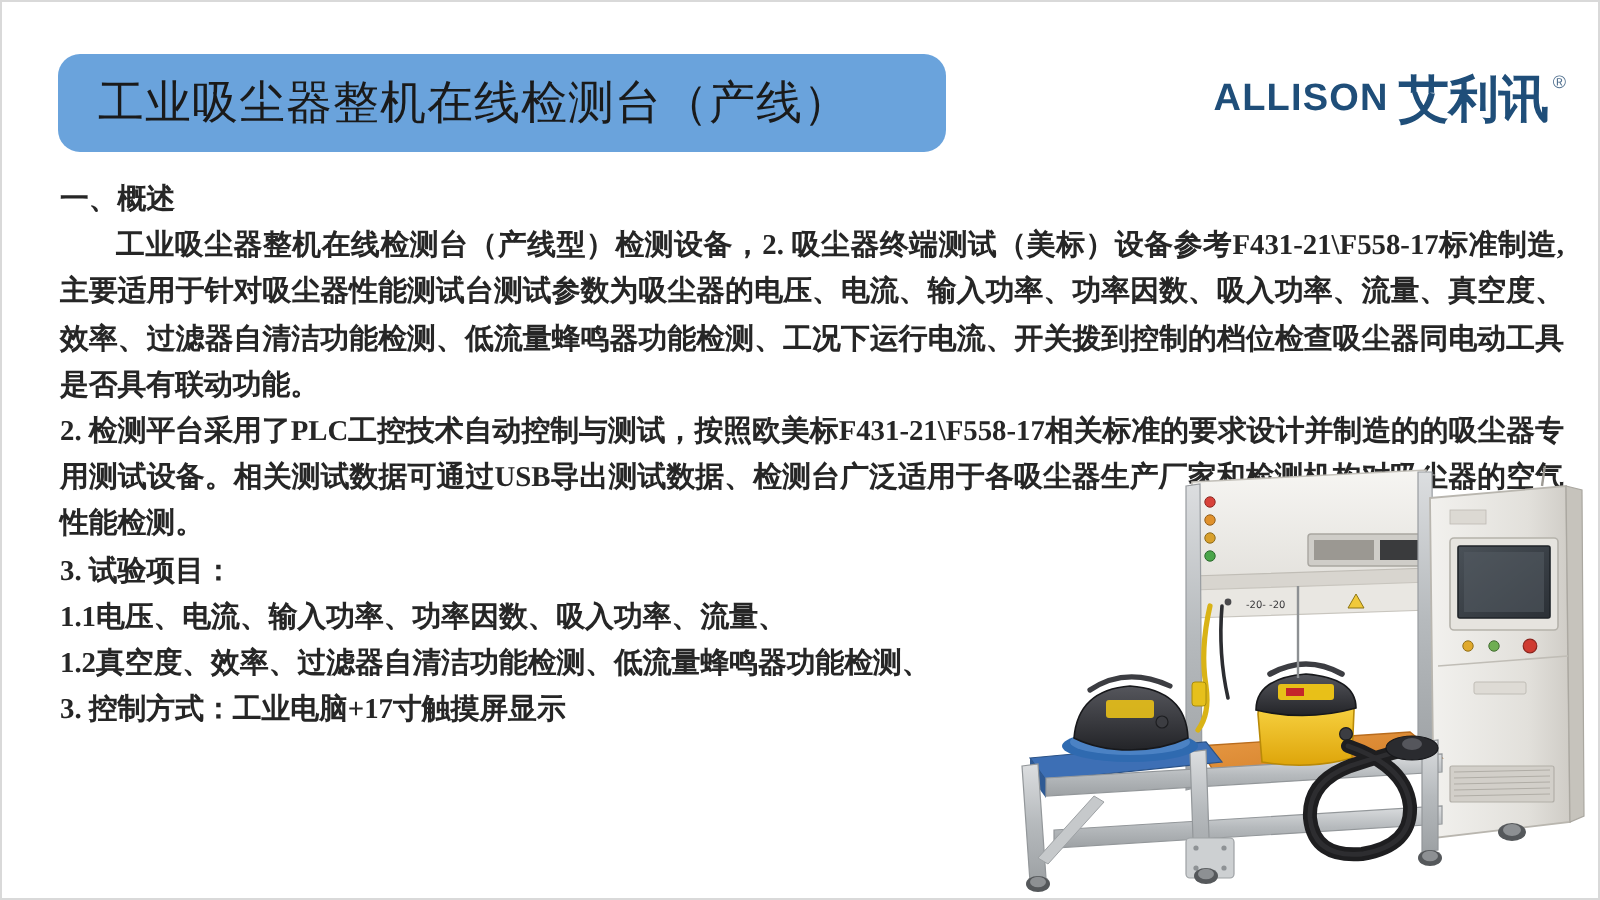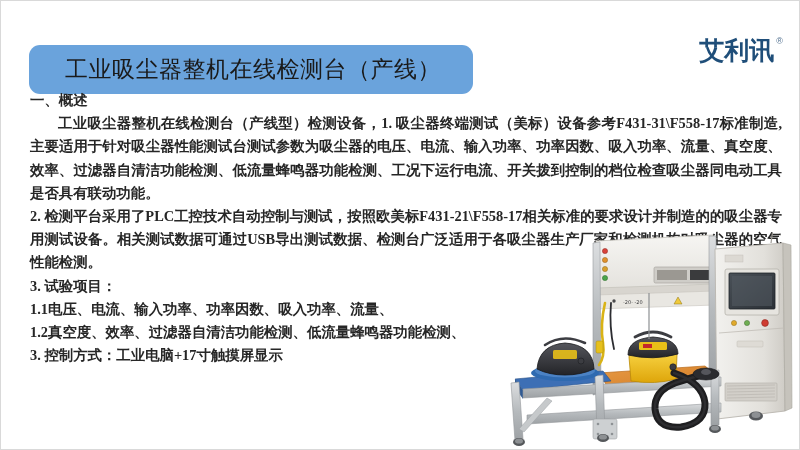--- a/index.html
+++ b/index.html
@@ -29,23 +29,22 @@
   .title-bar {
     position: absolute;
     left: 28px;
     top: 26px;
     width: 444px;
     height: 49px;
     background: #6aa3dc;
     border-radius: 11px;
     display: flex;
     align-items: center;
-    padding-left: 36px;
+    padding-left: 20px;
     box-sizing: border-box;
-    margin-top: 18px;
   }
   .title-text {
     font-family: "Liberation Serif", "DejaVu Serif", serif;
     font-size: 23px;
     color: #1a1a1a;
     letter-spacing: 0.5px;
     white-space: nowrap;
   }
 
   
@@ -114,27 +113,28 @@
 </head>
 <body>
 
 <div id="slide">
 
   <div class="title-bar">
     <span class="title-text">工业吸尘器整机在线检测台（产线）</span>
   </div>
 
   <div class="logo">
+    <span class="logo-en">ALLISON</span>
     <span class="logo-cn">艾利讯</span>
     <span class="logo-reg">®</span>
   </div>
 
   <div class="body-text">
     <p>一、概述</p>
-    <p class="indent">工业吸尘器整机在线检测台（产线型）检测设备，1. 吸尘器终端测试（美标）设备参考F431-31\F558-17标准制造, 主要适用于针对吸尘器性能测试台测试参数为吸尘器的电压、电流、输入功率、功率因数、吸入功率、流量、真空度、效率、过滤器自清洁功能检测、低流量蜂鸣器功能检测、工况下运行电流、开关拨到控制的档位检查吸尘器同电动工具是否具有联动功能。</p>
+    <p class="indent">工业吸尘器整机在线检测台（产线型）检测设备，2. 吸尘器终端测试（美标）设备参考F431-21\F558-17标准制造, 主要适用于针对吸尘器性能测试台测试参数为吸尘器的电压、电流、输入功率、功率因数、吸入功率、流量、真空度、效率、过滤器自清洁功能检测、低流量蜂鸣器功能检测、工况下运行电流、开关拨到控制的档位检查吸尘器同电动工具是否具有联动功能。</p>
     <p>2. 检测平台采用了PLC工控技术自动控制与测试，按照欧美标F431-21\F558-17相关标准的要求设计并制造的的吸尘器专用测试设备。相关测试数据可通过USB导出测试数据、检测台广泛适用于各吸尘器生产厂家和检测机构对吸尘器的空气性能检测。</p>
     <p>3. 试验项目：</p>
     <p>1.1电压、电流、输入功率、功率因数、吸入功率、流量、</p>
     <p>1.2真空度、效率、过滤器自清洁功能检测、低流量蜂鸣器功能检测、</p>
     <p>3. 控制方式：工业电脑+17寸触摸屏显示</p>
 
   </div>
 
   <div class="photo">
     <svg width="344" height="216" viewBox="0 0 344 216" xmlns="http://www.w3.org/2000/svg">

